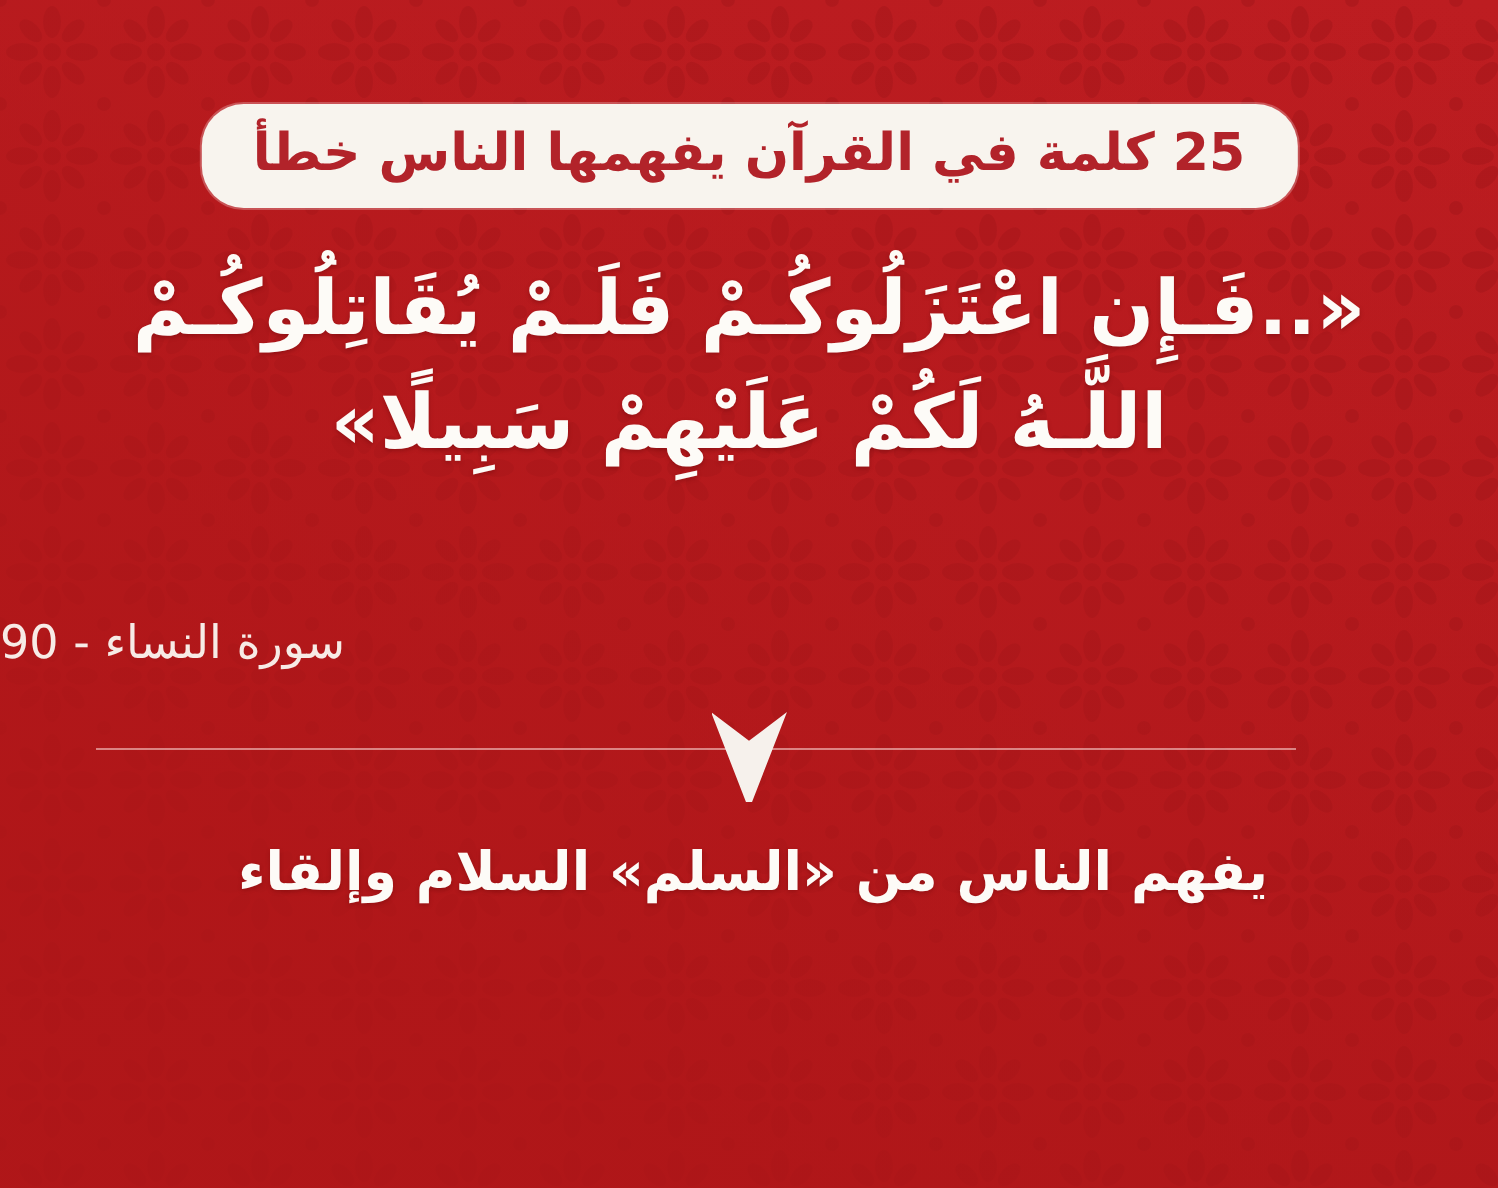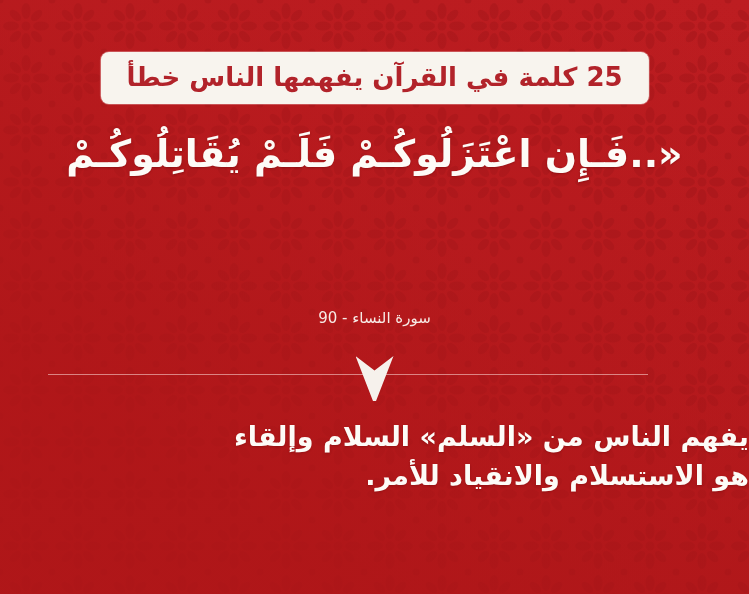--- a/index.html
+++ b/index.html
@@ -38,21 +38,21 @@
     position: absolute;
     top: 52px;
     left: 50%;
     transform: translateX(-50%);
     background: var(--badge_bg, #f8f4ee);
     color: var(--badge_text, #b2232a);
     font-size: 26px;
     font-weight: bold;
     line-height: 1;
     padding: 12px 26px 14px 26px;
-    border-radius: 8px;
+    border-radius: 21px;
     white-space: nowrap;
     box-shadow: 0 0 0 1px rgba(255,255,255,0.25);
   }
 
   .verse {
     position: absolute;
     top: 126px;
     left: 0;
     right: 0;
     text-align: center;
@@ -72,23 +72,23 @@
     border-radius: 8px;
     padding: 0 12px 4px 12px;
     margin: 0 4px;
   }
 
   .verse-source {
     position: absolute;
     top: 309px;
     left: 0;
     right: 0;
-    text-align: center;
+    text-align: left;
     color: #f7ebe6;
-    font-size: 15px;
+    font-size: 23px;
     font-weight: normal;
     letter-spacing: 0.3px;
   }
 
   .divider-line {
     position: absolute;
     top: 374px;
     left: 48px;
     width: 600px;
     height: 1px;
@@ -104,21 +104,21 @@
     height: 45px;
     background: #f6f1ec;
     clip-path: polygon(0% 0%, 50% 32%, 100% 0%, 54% 100%, 46% 100%);
   }
 
   .explanation {
     position: absolute;
     top: 417px;
     left: 4px;
     right: 0;
-    text-align: right;
+    text-align: center;
     color: var(--text, #fdfbf7);
     font-size: 27px;
     font-weight: bold;
     line-height: 39px;
     text-shadow: 0 1px 2px rgba(90,5,8,0.3);
   }
 </style>
 </head>
 <body>
 
@@ -152,26 +152,26 @@
   </svg>
 
   <div class="dim-overlay"></div>
 
   <div class="content">
 
     <div class="title-badge">25 كلمة في القرآن يفهمها الناس خطأ</div>
 
     <div class="verse">
       <div class="verse-line">«..فَـإِن اعْتَزَلُوكُـمْ فَلَـمْ يُقَاتِلُوكُـمْ</div>
+      <div class="verse-line">اللَّـهُ لَكُمْ عَلَيْهِمْ سَبِيلًا»</div>
     </div>
 
     <div class="verse-source">سورة النساء - 90</div>
 
     <div class="divider-line"></div>
     <div class="down-arrow-icon"></div>
 
     <div class="explanation">
       <div>يفهم الناس من «السلم» السلام وإلقاء</div>
-      <div>هو الاستسلام والانقياد للأمر.</div>
     </div>
 
   </div>
 </div>
 
 </body></html>

